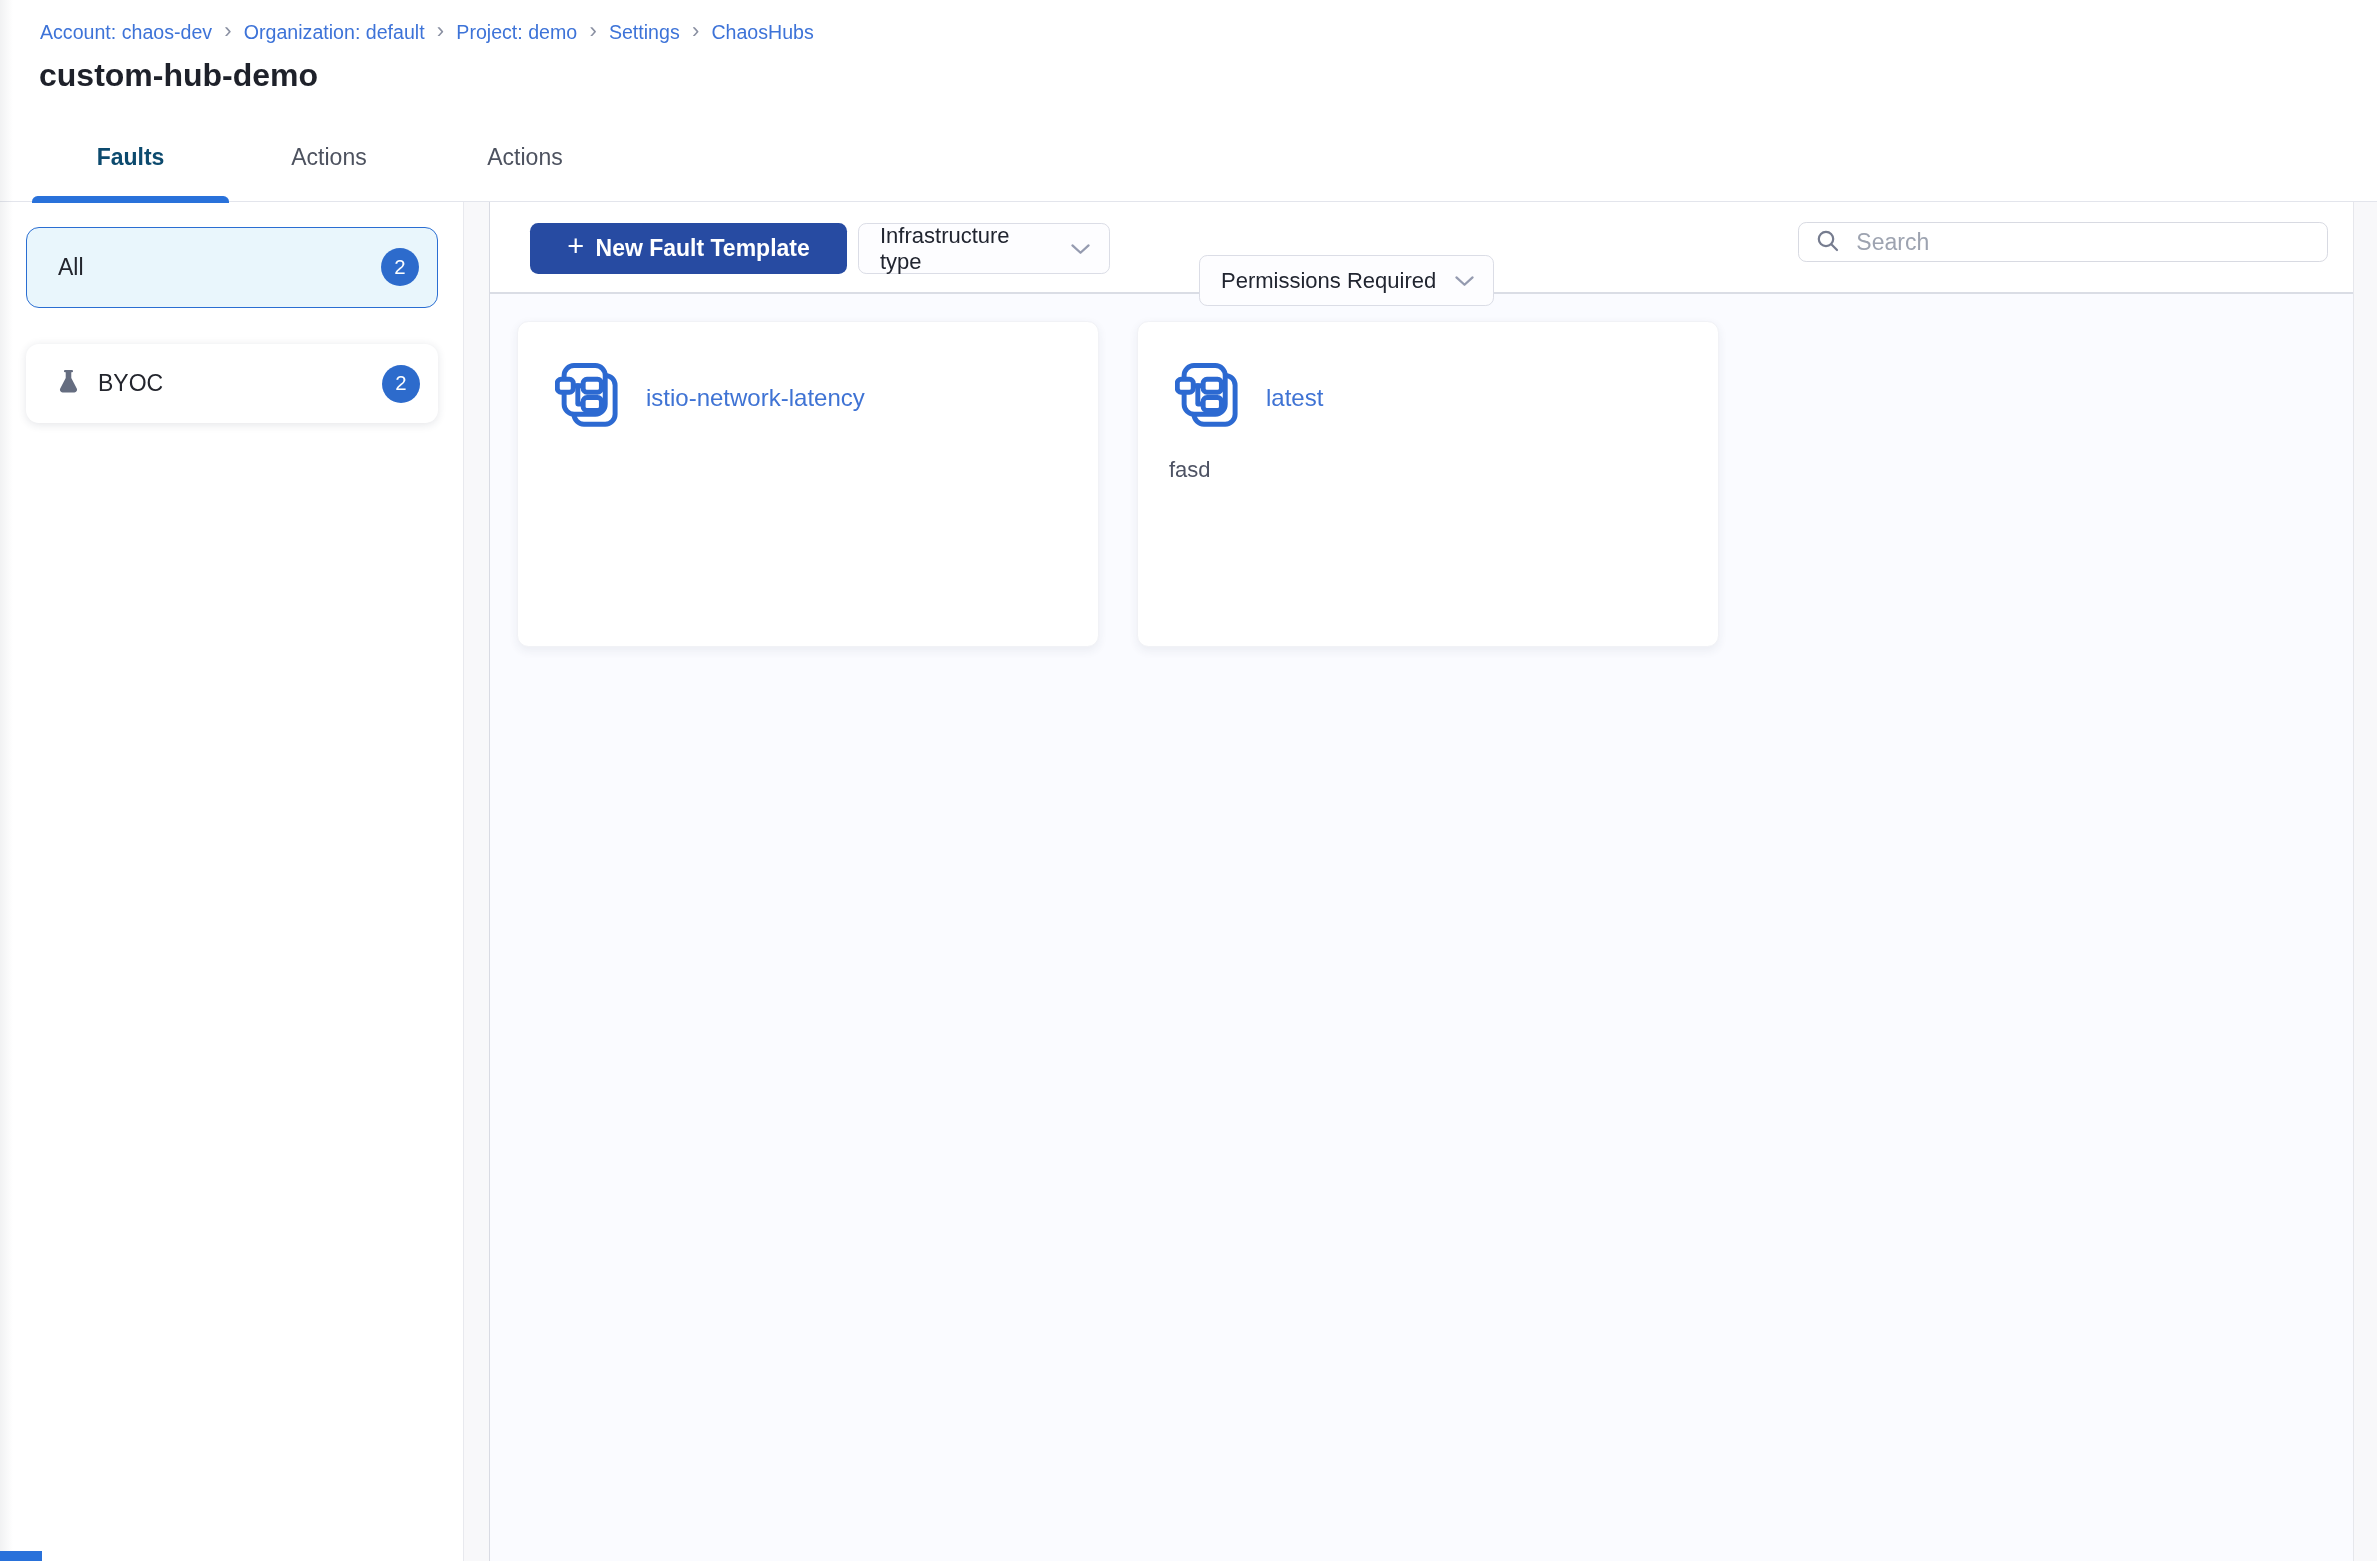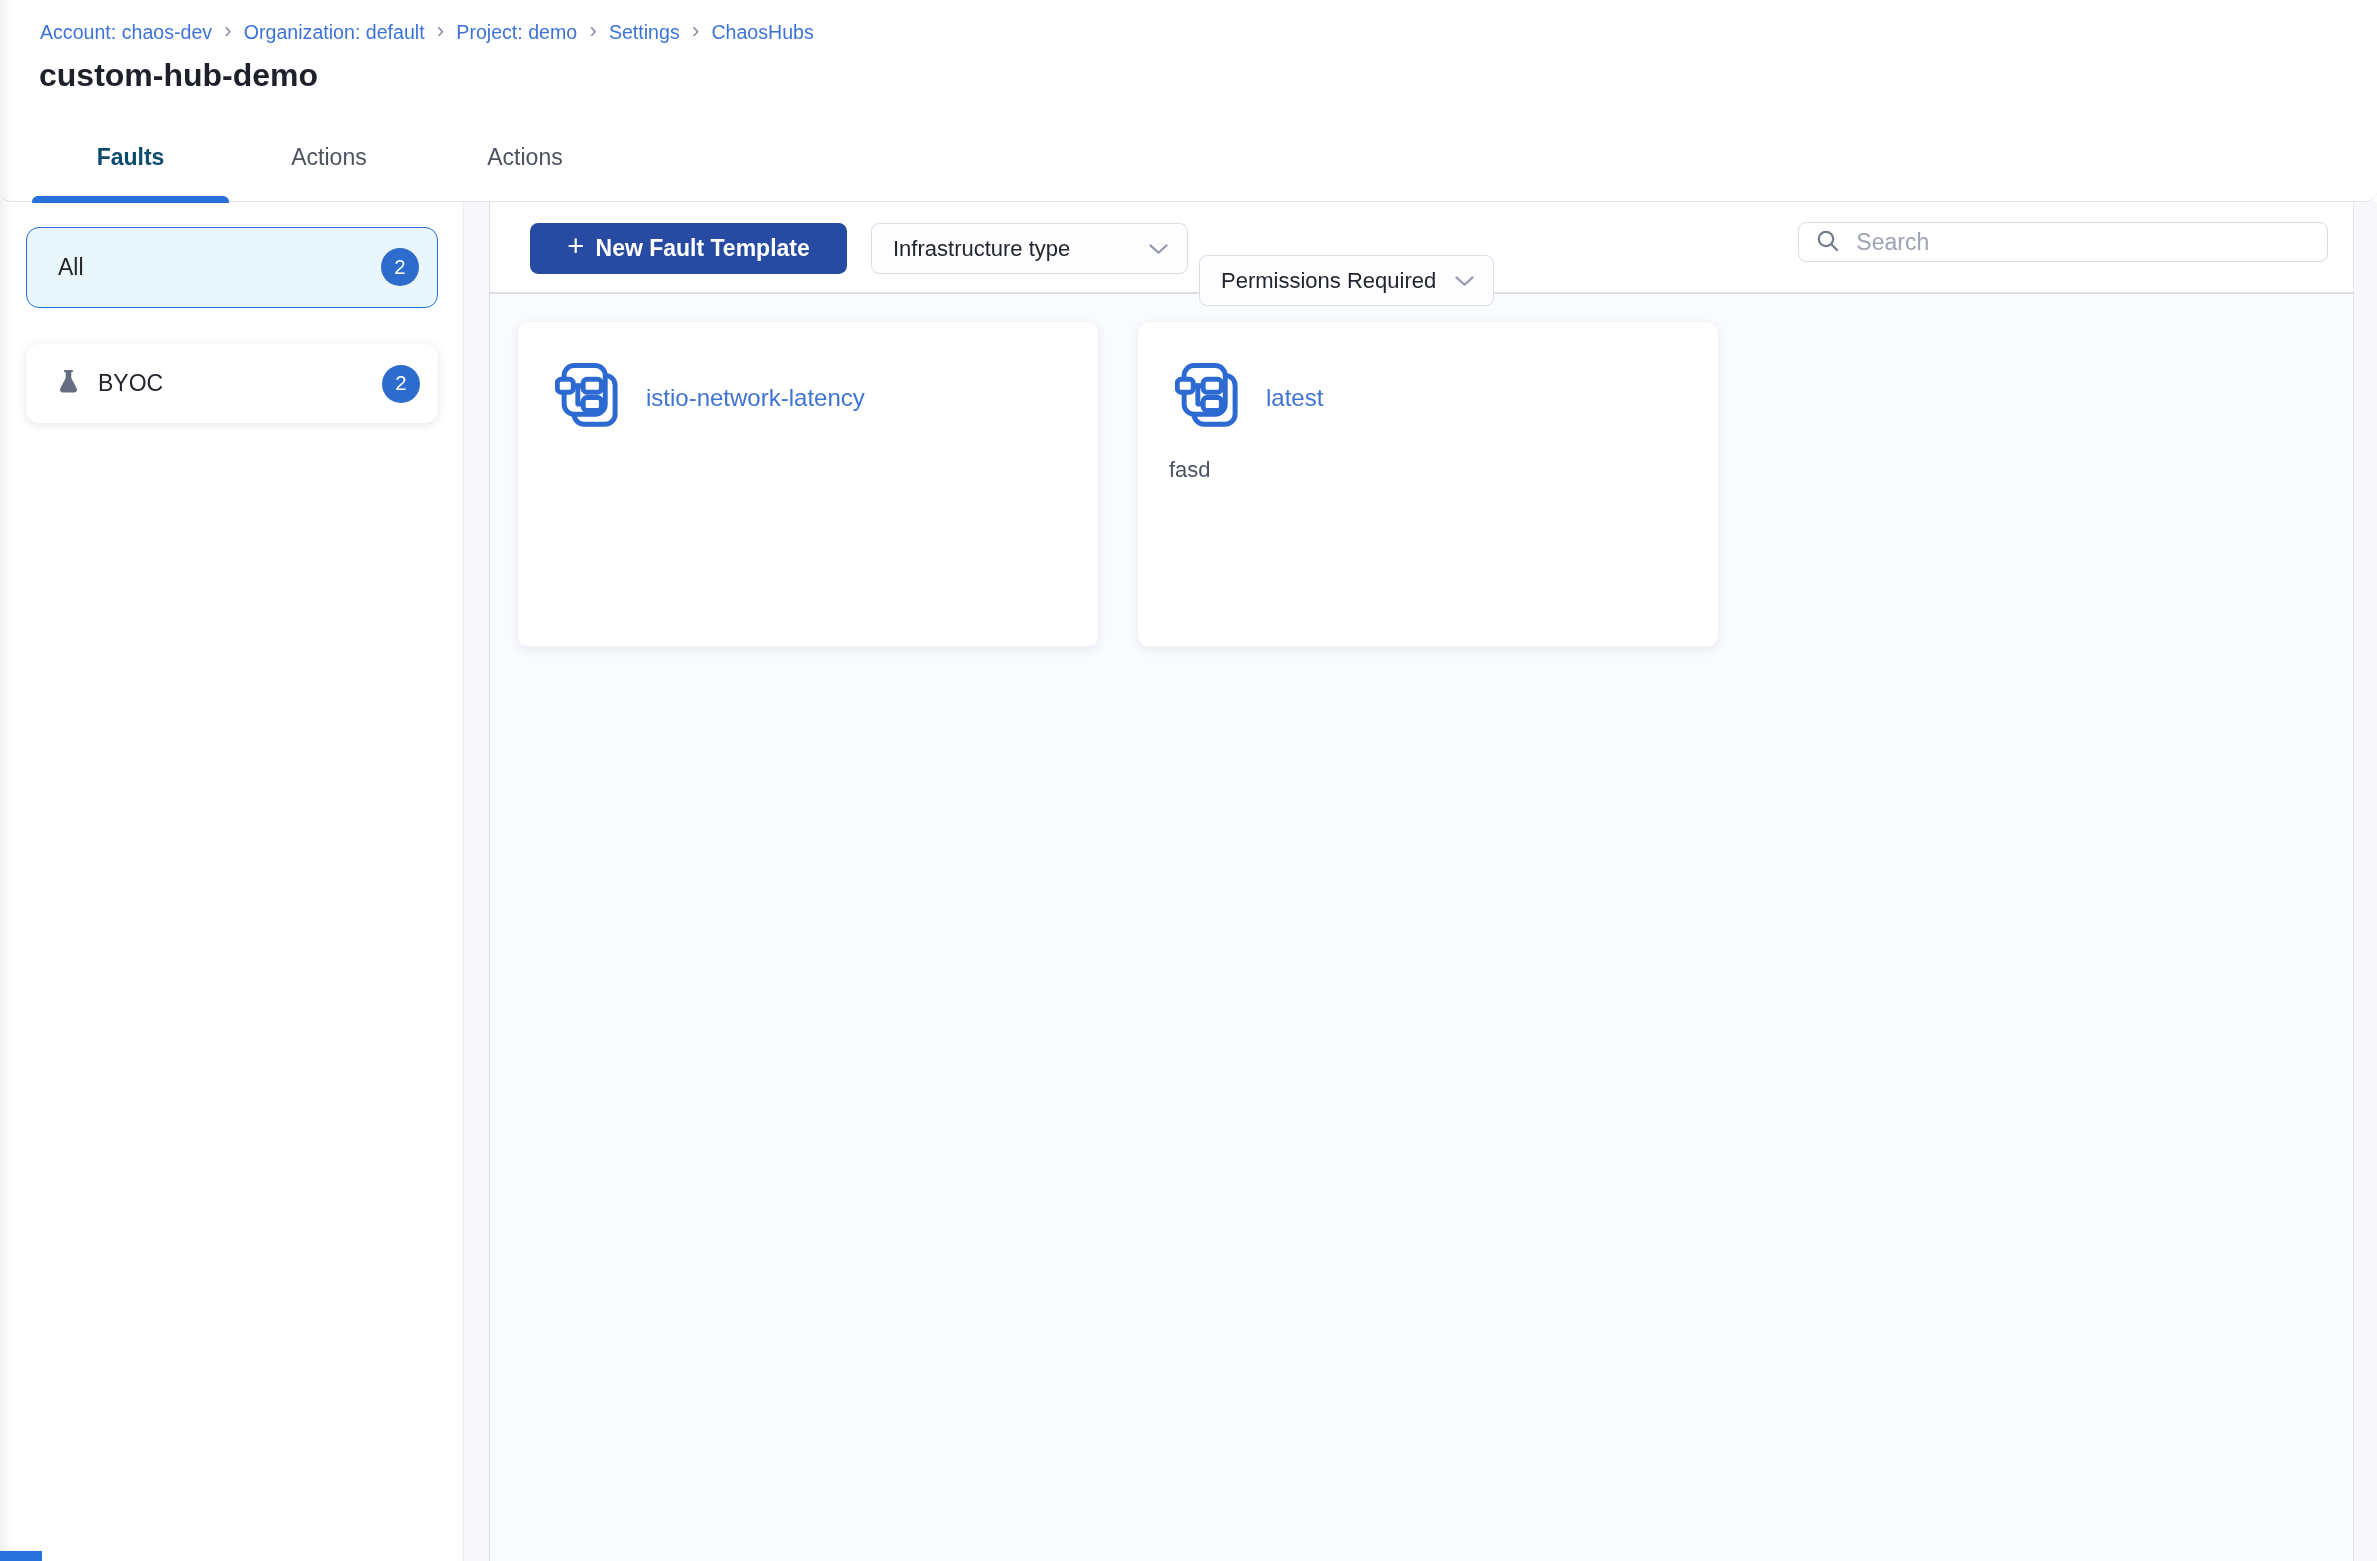--- a/index.html
+++ b/index.html
@@ -7,21 +7,21 @@
   body {
     width:2377px; height:1562px; position:relative; overflow:hidden;
     background:#ffffff; font-family:"Liberation Sans", sans-serif; color:#1f232c;
   }
   
   .left-shade { position:absolute; left:0; top:0; width:13px; height:100%;
     background:linear-gradient(to right, rgba(60,65,80,0.07), rgba(60,65,80,0)); z-index:5; pointer-events:none; }
 
   
   .header { position:absolute; left:0; top:0; width:100%; height:202px; background:#fff;
-    border-bottom:1.6px solid #e3e5ec; z-index:2;border-radius:11px; }
+    border-bottom:1.6px solid #e3e5ec; z-index:2; }
   .breadcrumb { position:absolute; left:40px; top:21px; display:flex; align-items:center; gap:12.2px;
     font-size:19.6px; }
   .crumb { color:#3d73d8; text-decoration:none; cursor:pointer; }
   .crumb-sep { color:#8a90a2; font-size:22px; line-height:1; transform:translateY(-1.6px); }
   .page-title { position:absolute; left:39px; top:57px; font-size:32px; font-weight:700; color:#1e212a; }
 
   .tab { position:absolute; top:144px; font-size:23px; color:#4d525f; text-align:center; cursor:pointer; }
   .tab.active { color:#0c4a6e; font-weight:700; }
   .tab-faults  { left:32px;  width:197px; }
   .tab-probes  { left:263px; width:132px; }
@@ -51,21 +51,21 @@
   
   .toolbar { position:absolute; left:0; top:0; width:100%; height:92px; background:#fff;
     border-bottom:2.4px solid #dadde5; }
   .btn-new { position:absolute; left:40px; top:21px; width:317px; height:51px; border:none;
     background:#274ba2; color:#fff; border-radius:8.2px; font-family:inherit; font-size:23px; font-weight:700;
     display:flex; align-items:center; justify-content:center; gap:11.4px; cursor:pointer; }
   .btn-plus { font-size:29px; font-weight:400; line-height:1; transform:translateY(-1.6px); }
   .select-box { position:absolute; top:21px; height:51px; background:#fdfdff; border:1.6px solid #dbdde6;
     border-radius:8.2px; display:flex; align-items:center; justify-content:space-between;
     padding:0 18px 0 21px; font-size:22px; color:#212530; cursor:pointer; }
-  .select-infra { left:381px; width:317px; }
+  .select-infra { left:368px; width:252px; }
   .select-perms { left:709px; width:295px;margin-top:32px; }
   .chev { width:21px; height:13px; margin-left:13px; }
   .search-wrap { position:absolute; left:1308px; top:20.4px; width:530px; height:40px; background:#fff;
     border:1.6px solid #d8dae2; border-radius:8.2px; display:flex; align-items:center; padding:0 16.3px; }
   .search-wrap svg { flex:0 0 auto; }
   .search-input { border:none; outline:none; background:transparent; font-family:inherit;
     font-size:23px; color:#2a2e38; margin-left:13px; width:100%; }
   .search-input::placeholder { color:#9da3b0; }
 
   

